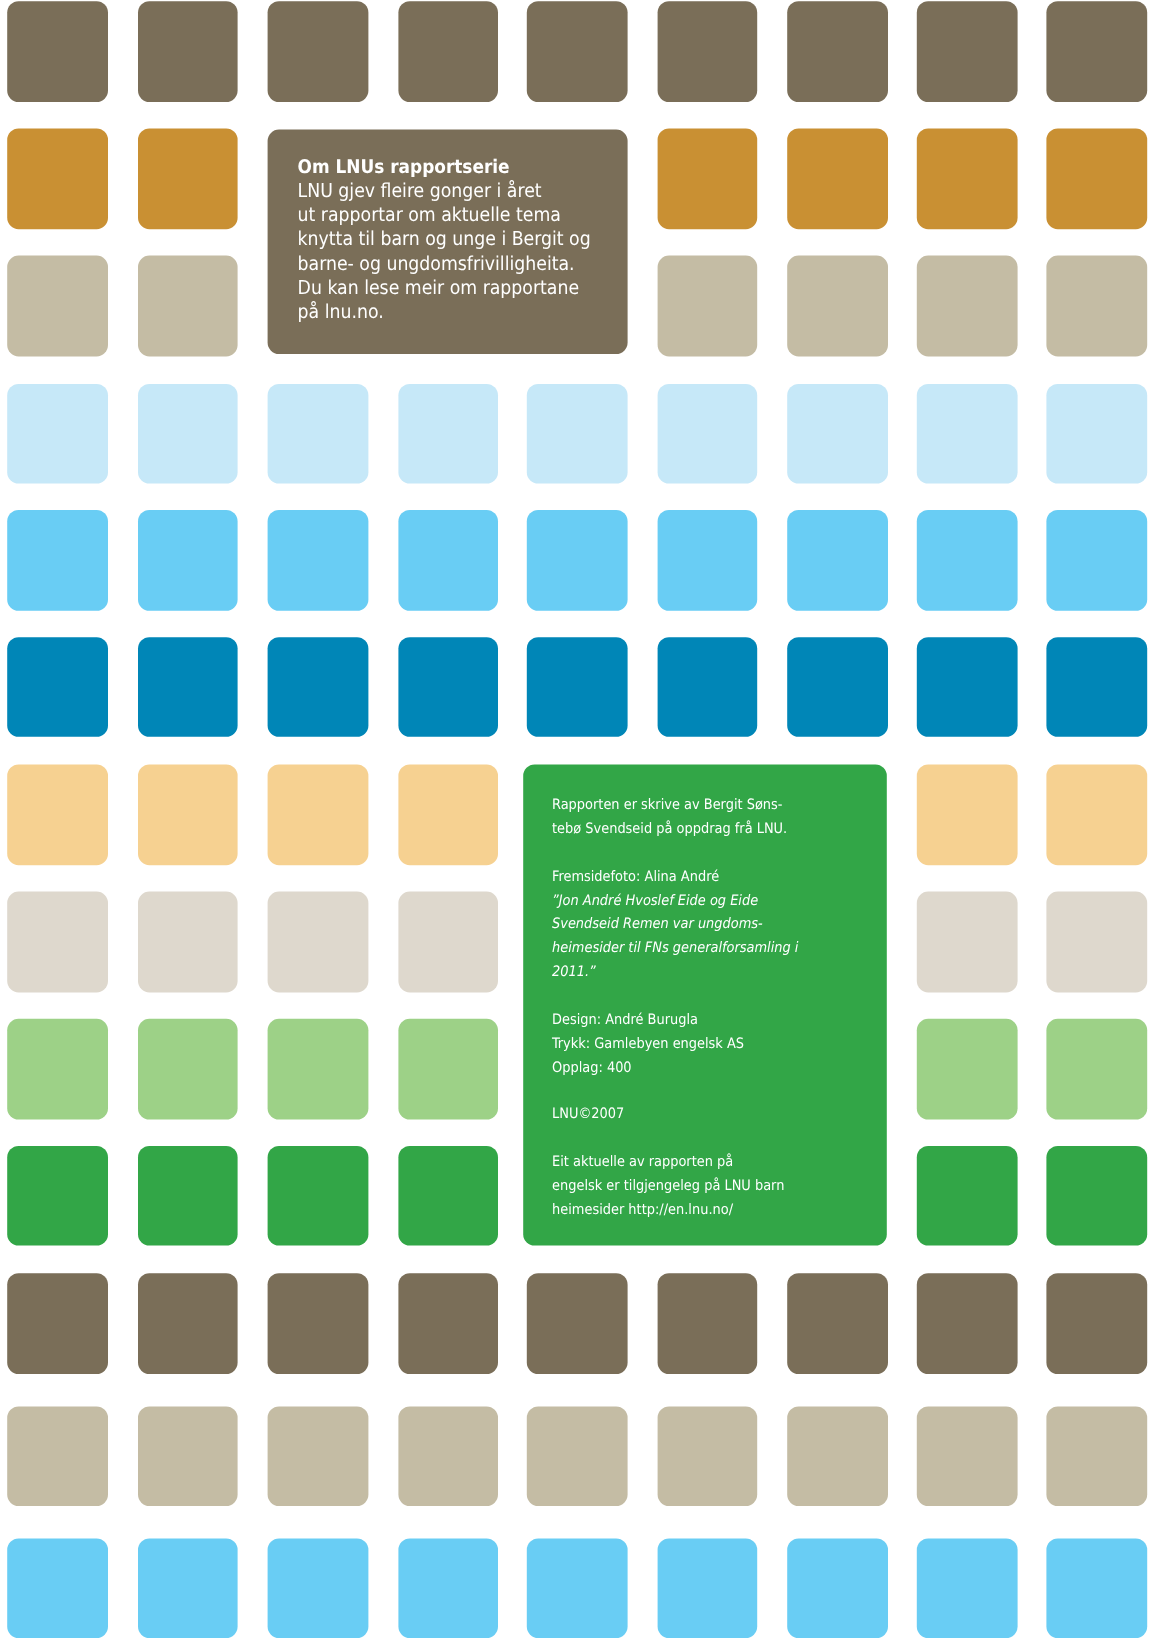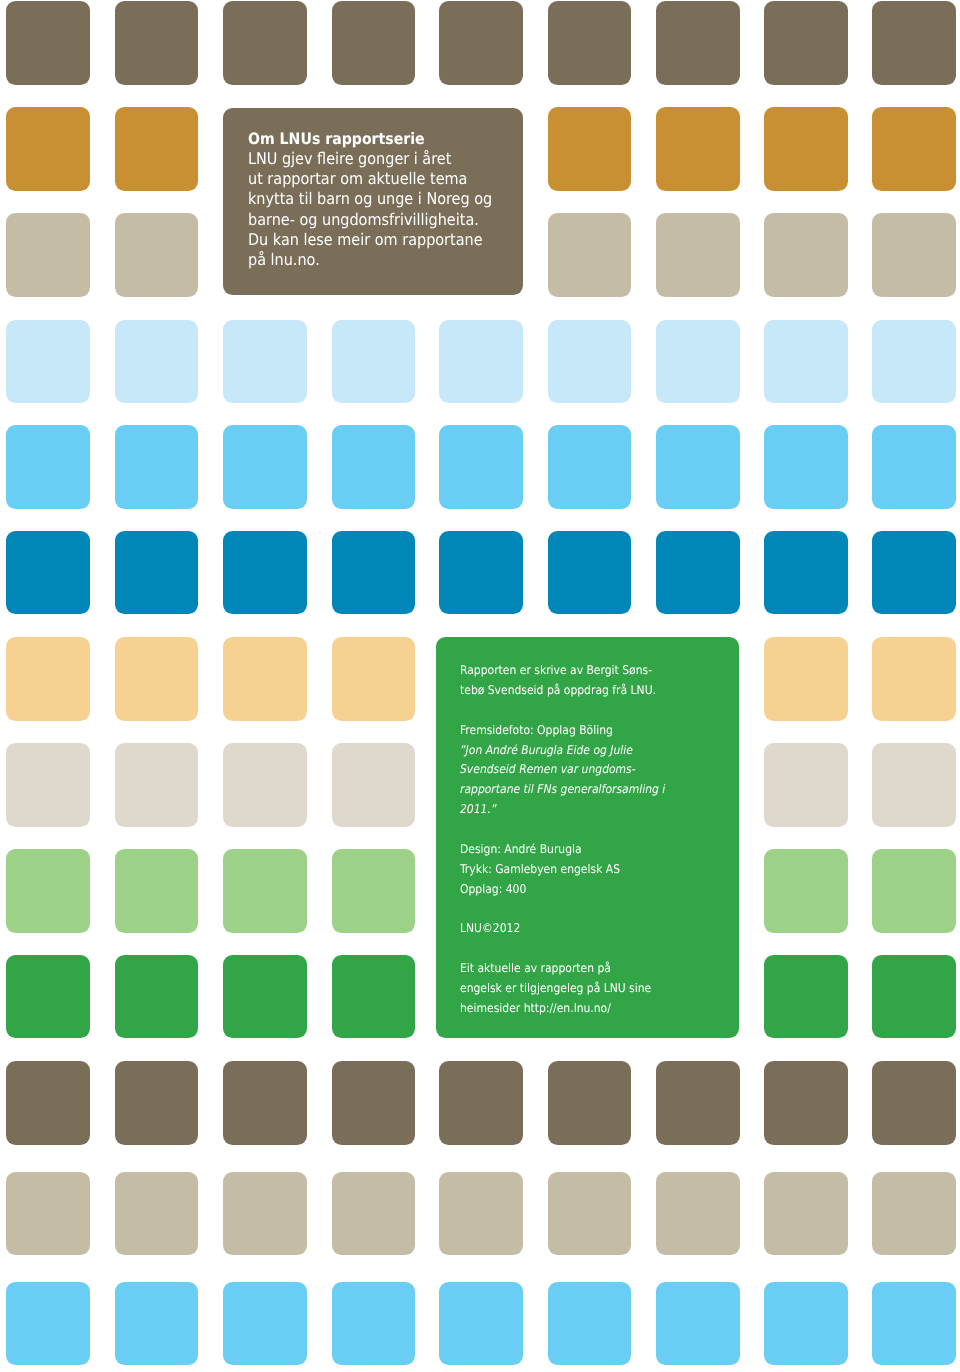--- a/index.html
+++ b/index.html
@@ -124,42 +124,42 @@
       <div class="tile" style="left:656.00px;top:1281.60px;width:83.8px;height:83.7px;border-radius:9.5px;background:#69cdf4;"></div>
       <div class="tile" style="left:764.00px;top:1281.60px;width:83.8px;height:83.7px;border-radius:9.5px;background:#69cdf4;"></div>
       <div class="tile" style="left:872.10px;top:1281.60px;width:83.8px;height:83.7px;border-radius:9.5px;background:#69cdf4;"></div>
     </div>
 
   <div class="panel" id="panel-about">
     <div class="ptext" id="about-text">
       <p class="heading">Om LNUs rapportserie</p>
       <p>LNU gjev fleire gonger i året</p>
       <p>ut rapportar om aktuelle tema</p>
-      <p>knytta til barn og unge i Noreg og</p>
+      <p>knytta til barn og unge i Bergit og</p>
       <p>barne- og ungdomsfrivilligheita.</p>
       <p>Du kan lese meir om rapportane</p>
       <p>på lnu.no.</p>
     </div>
   </div>
 
   <div class="panel" id="panel-credits">
     <div class="ptext" id="credits-text">
         <p class="ln regular">Rapporten er skrive av Bergit Søns-</p>
         <p class="ln regular">tebø Svendseid på oppdrag frå LNU.</p>
         <p class="ln spacer">&nbsp;</p>
-        <p class="ln regular">Fremsidefoto: Opplag Böling</p>
-        <p class="ln italic">”Jon André Burugla Eide og Julie</p>
+        <p class="ln regular">Fremsidefoto: Alina André</p>
+        <p class="ln italic">”Jon André Hvoslef Eide og Eide</p>
         <p class="ln italic">Svendseid Remen var ungdoms-</p>
-        <p class="ln italic">rapportane til FNs generalforsamling i</p>
+        <p class="ln italic">heimesider til FNs generalforsamling i</p>
         <p class="ln italic">2011.”</p>
         <p class="ln spacer">&nbsp;</p>
         <p class="ln regular">Design: André Burugla</p>
         <p class="ln regular">Trykk: Gamlebyen engelsk AS</p>
         <p class="ln regular">Opplag: 400</p>
         <p class="ln spacer">&nbsp;</p>
-        <p class="ln regular">LNU©2012</p>
+        <p class="ln regular">LNU©2007</p>
         <p class="ln spacer">&nbsp;</p>
         <p class="ln regular">Eit aktuelle av rapporten på</p>
-        <p class="ln regular">engelsk er tilgjengeleg på LNU sine</p>
+        <p class="ln regular">engelsk er tilgjengeleg på LNU barn</p>
         <p class="ln regular">heimesider http://en.lnu.no/</p>
       </div>
   </div>
 </div>
 
 </body></html>

